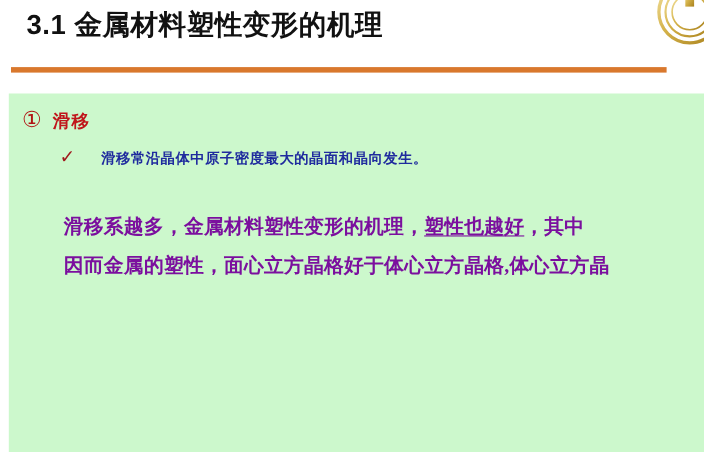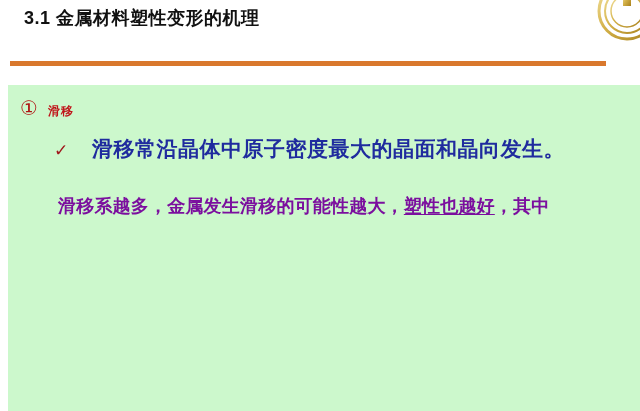--- a/index.html
+++ b/index.html
@@ -22,21 +22,21 @@
     height: 411px;
     background: #ffffff;
   }
 
   
   .slide-title {
     position: absolute;
     left: 24px;
     top: 8px;
     font-family: "Liberation Sans", "DejaVu Sans", sans-serif;
-    font-size: 18px;
+    font-size: 25px;
     font-weight: bold;
     color: #111111;
     letter-spacing: 0.5px;
     white-space: nowrap;
     line-height: 1.2;
   }
 
   .title-rule {
     position: absolute;
     left: 10px;
@@ -81,21 +81,21 @@
     white-space: nowrap;
   }
   .bullet-number {
     font-family: "DejaVu Sans", sans-serif;
     font-size: 20px;
     color: #b01414;
     line-height: 1;
   }
   .bullet-heading-text {
     font-family: Liberation Serif, serif;
-    font-size: 12px;
+    font-size: 16px;
     font-weight: bold;
     color: #c0161b;
     letter-spacing: 1px;
   }
 
   
   .check-row {
     position: absolute;
     left: 46px;
     top: 50px;
@@ -106,21 +106,21 @@
   .check-mark {
     color: #a0181c;
     font-size: 17px;
     font-family: "DejaVu Sans", sans-serif;
     width: 38px;
     display: inline-block;
     line-height: 1;
   }
   .check-text {
     font-family: Liberation Mono, monospace;
-    font-size: 21px;
+    font-size: 13px;
     font-weight: bold;
     color: #1f2b9e;
     letter-spacing: 0.5px;
   }
 
   
   .para-block {
     position: absolute;
     left: 14px;
     top: 104px;
@@ -183,22 +183,25 @@
     </div>
 
     <div class="check-row">
       <span class="check-mark">✓</span>
       <span class="check-text">滑移常沿晶体中原子密度最大的晶面和晶向发生。</span>
     </div>
 
     <div class="para-block">
 
       <div class="para-line indent">
-        <span>滑移系越多，金属发生滑移的可能性越大，</span><u>塑性也越好</u><span>，其中</span>
+        <span>滑移系越多，金属材料塑性变形的机理，</span><u>塑性也越好</u><span>，其中</span>
       </div>
 
 
+      <div class="para-line indent">
+        <span>因而金属的塑性，面心立方晶格好于体心立方晶格,体心立方晶</span>
+      </div>
 
 
     </div>
 
   </div>
 </div>
 
 </body></html>

